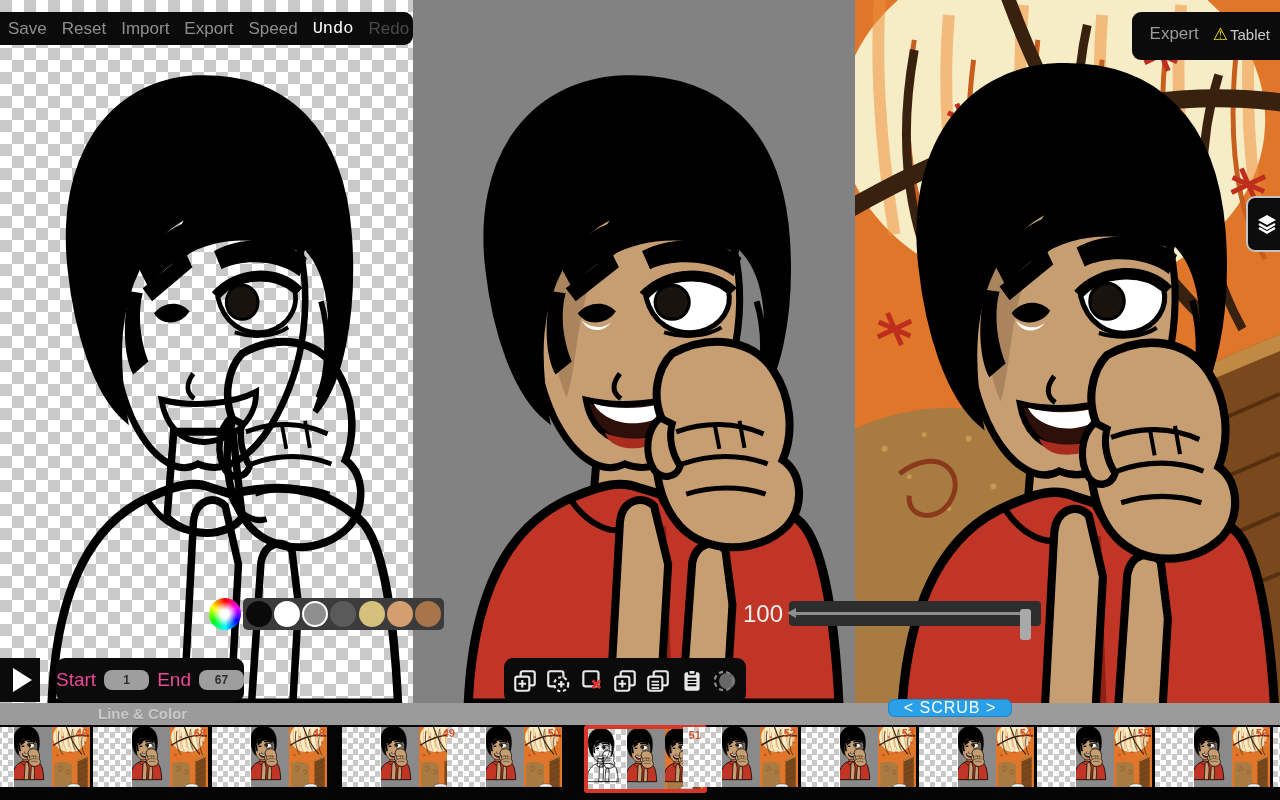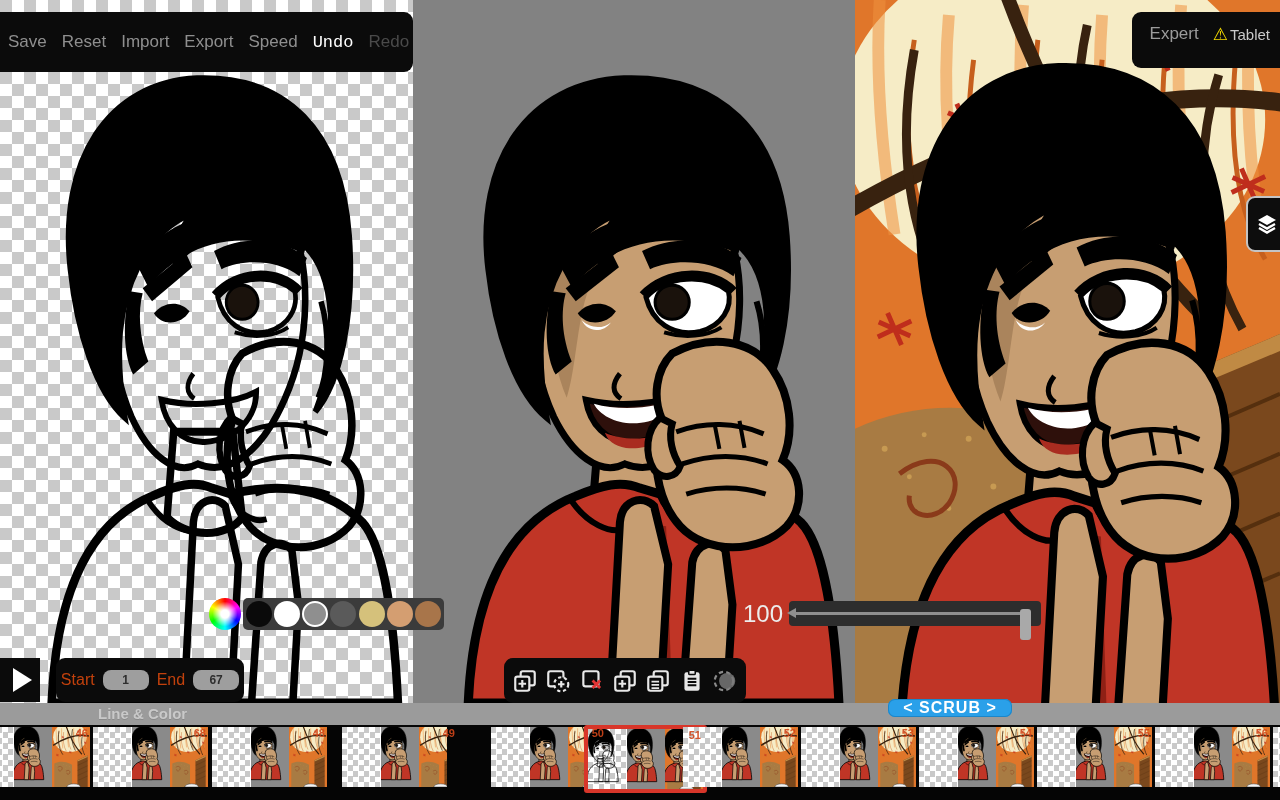--- a/index.html
+++ b/index.html
@@ -11,27 +11,27 @@
   #panel-line{left:0;width:413px;}
   #panel-flat{left:413px;width:442px;background:#828282;}
   #panel-full{left:855px;width:425px;background:#e0762a;}
   .panel>svg{position:absolute;left:0;bottom:0;}
   
   .char-flat{--skin:#c79e72;--shade:#aa845c;--shirt:#c03526;--shirtshadow:#8e2015;
              --teeth:#ffffff;--mouthin:#2e100b;--lip:#a92c20;--eyewhite:#ffffff;}
   .char-line{--skin:transparent;--shade:transparent;--shirt:transparent;--shirtshadow:transparent;
              --teeth:transparent;--mouthin:transparent;--lip:transparent;--eyewhite:transparent;}
   
-  .menubar{position:absolute;left:0;top:12px;height:60px;width:413px;background:#0b0b0b;
+  .menubar{position:absolute;left:0;top:12px;height:33px;width:413px;background:#0b0b0b;
            border-radius:0 9px 9px 0;display:flex;align-items:center;padding-left:8px;box-sizing:border-box;gap:15px;}
   .menubar span{font-size:17px;color:#8f8f8f;cursor:default;}
   .menubar span.active{color:#ffffff;font-family:Liberation Mono, monospace;}
   .menubar span.disabled{color:#4a4a4a;}
   .expertbar{position:absolute;right:0;top:12px;height:44px;background:#0b0b0b;border-radius:9px 0 0 9px;
-             display:flex;align-items:center;padding:0 10px 12px 18px;gap:14px;}
+             display:flex;align-items:center;padding:0 10px 4px 18px;gap:14px;}
   .expertbar .lbl{font-size:17px;color:#9b9b9b;}
   .expertbar .tab{display:flex;align-items:center;gap:2px;}
   .expertbar .warn{color:#f2d800;font-size:17px;}
   .expertbar .tablbl{color:#c9c9c9;font-size:15px;}
   
   .layersbtn{position:absolute;left:1246px;top:196px;width:44px;height:56px;background:#0d0d0d;
              border:2px solid #c4c4c4;border-radius:9px;display:flex;align-items:center;padding-left:7px;box-sizing:border-box;}
   
   .colorwheel{position:absolute;left:209px;top:598px;width:32px;height:32px;border-radius:50%;
       background:radial-gradient(circle,#ffffff 0 18%,rgba(255,255,255,0) 55%),
@@ -47,33 +47,33 @@
   .slider-line{position:absolute;left:6px;right:14px;top:11px;height:3px;background:#8f8f8f;}
   .slider-line::before{content:"";position:absolute;left:-8px;top:-4px;border:5.5px solid transparent;
                        border-right:9px solid #8f8f8f;border-left:0;}
   .slider-handle{position:absolute;right:-4px;top:-3px;width:11px;height:31px;background:#a9a9a9;border-radius:3px;}
   
   .playbtn{position:absolute;left:0;top:658px;width:40px;height:44px;background:#0b0b0b;
            display:flex;align-items:center;justify-content:center;}
   .tri{width:0;height:0;border-left:19px solid #ffffff;border-top:12px solid transparent;border-bottom:12px solid transparent;margin-left:4px;}
   .rangebox{position:absolute;left:56px;top:658px;width:188px;height:44px;background:#0b0b0b;border-radius:9px;
             display:flex;align-items:center;justify-content:center;gap:8px;}
-  .rangebox .rl{color:#c2410c;font-size:16px;}
+  .rangebox .rl{color:#ec4899;font-size:19px;}
   .pill{width:46px;height:20px;background:#9e9e9e;border-radius:8px;color:#2e2e2e;font-size:12px;font-weight:bold;
         display:flex;align-items:center;justify-content:center;}
   
   .toolbox{position:absolute;left:504px;top:658px;width:242px;height:45px;background:#0b0b0b;border-radius:9px;
            display:flex;align-items:center;justify-content:space-around;padding:0 4px;box-sizing:border-box;}
   .tool{width:30px;height:30px;display:flex;align-items:center;justify-content:center;}
   
   .layerbar{position:absolute;left:0;top:703px;width:1280px;height:22px;background:#9b9b9b;}
   .layerbar .name{position:absolute;left:98px;top:2px;font-size:15px;font-weight:bold;color:#c9c9c9;
                   text-shadow:0 1px 0 #8a8a8a;}
   .scrub{position:absolute;left:888px;top:699px;width:124px;height:18px;background:#2aa0e9;border-radius:7px;
-         color:#ffffff;font-weight:bold;font-size:16px;letter-spacing:1px;display:flex;align-items:center;
+         color:#ffffff;font-weight:normal;font-size:16px;letter-spacing:1px;display:flex;align-items:center;
          justify-content:center;box-shadow:inset 0 0 0 1px #1d86c8;}
   
   .filmstrip{position:absolute;left:0;top:725px;width:1280px;height:75px;background:#050505;}
   .thumb{position:absolute;top:2px;width:115px;height:60px;display:flex;overflow:hidden;background:#050505;}
   .thumb .strip{height:100%;overflow:hidden;position:relative;}
   .strip-line{width:39px;background:repeating-conic-gradient(#ffffff 0% 25%,#c9c9c9 0% 50%) 0 0/11px 11px;}
   .strip-gray{width:38px;background:#8a8a8a;}
   .strip-art{width:38px;background:#e0762a;}
   .strip svg{position:absolute;left:0;top:0;width:100%;height:100%;}
   .thumb .framenum{position:absolute;right:2px;top:0;font-size:11px;font-weight:bold;color:rgba(210,70,25,0.9);z-index:3;}
@@ -395,21 +395,21 @@
           </svg>
       </div>
       <div class="strip strip-art">
         <svg viewBox="0 0 430 620" preserveAspectRatio="none">
             <use href="#scenery"></use>
           </svg>
 
       </div>
       <span class="framenum">49</span>
     </div>
-      <div class="thumb" style="left: 447px; padding-left: 44px;">
+      <div class="thumb" style="left: 447px;">
       <div class="strip strip-line">
         
       </div>
       <div class="strip strip-gray">
         <svg class="char-flat" viewBox="55 60 330 490" preserveAspectRatio="xMidYMid slice">
             <use href="#char"></use>
           </svg>
       </div>
       <div class="strip strip-art">
         <svg viewBox="0 0 430 620" preserveAspectRatio="none">

